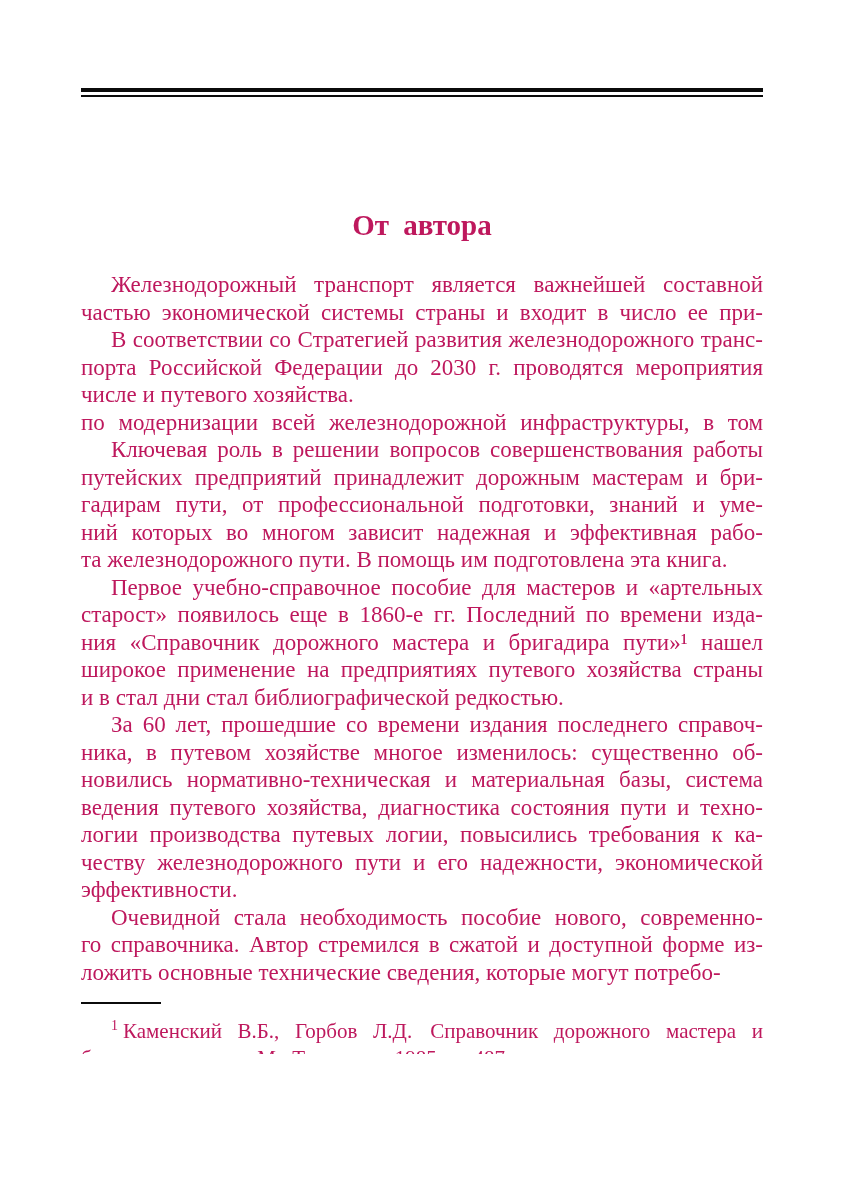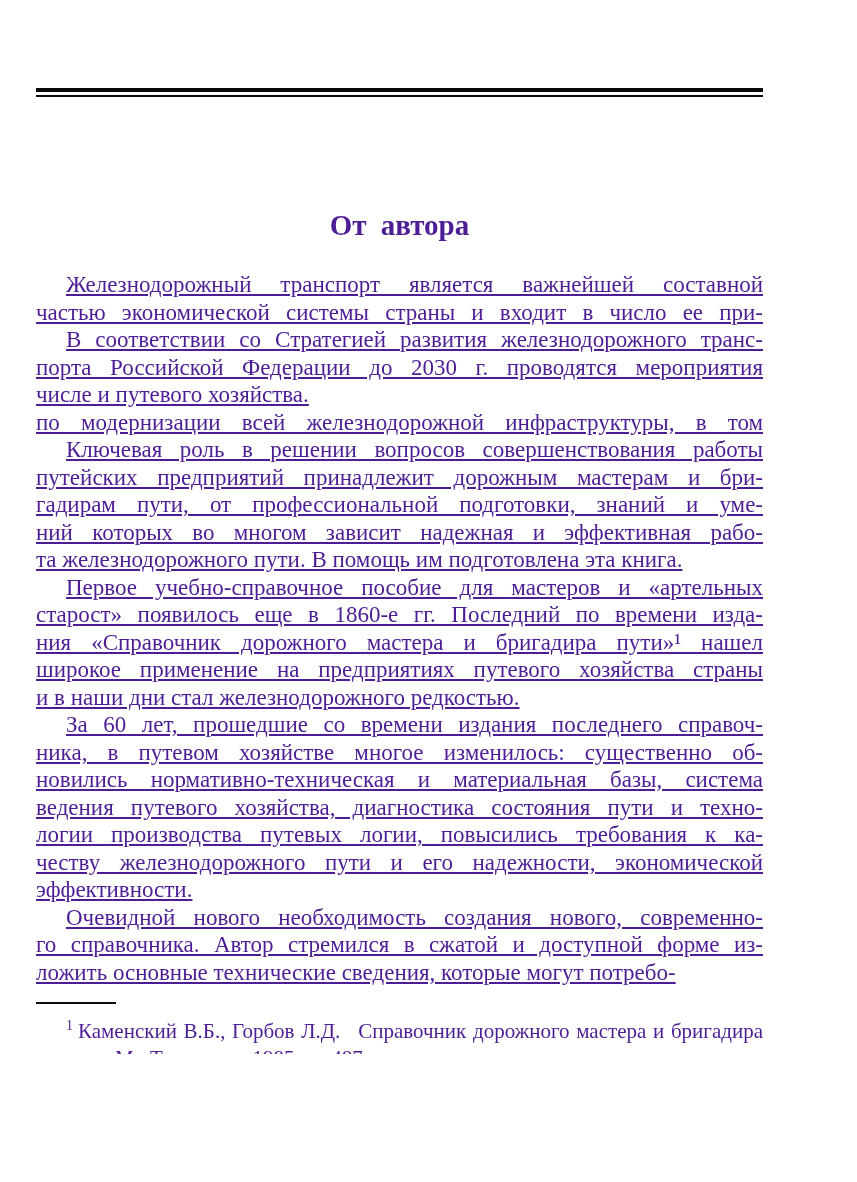--- a/index.html
+++ b/index.html
@@ -1,43 +1,42 @@
 <!DOCTYPE html>
 <html><head>
 <meta charset="utf-8">
 <style>
   html, body { margin: 0; padding: 0; background: #ffffff; }
   .page {
     position: relative;
     width: 857px;
     height: 1054px;
     box-sizing: border-box;
-    padding: 88px 94px 0 36px;
+    padding: 88px 94px 0 81px;
     background: #ffffff;
     overflow: hidden;
     font-family: "Liberation Serif", "DejaVu Serif", serif;
-    color: #4c1d95;
+    color: #be185d;
   }
   .top-rule {
     height: 3px;
     border-top: 4px solid #0b0b0b;
     border-bottom: 2px solid #0b0b0b;
   }
   .chapter-title {
     margin-top: 112px;
     text-align: center;
     font-weight: bold;
     font-size: 29px;
     line-height: 32px;
     word-spacing: 7px;
   }
   .body-text {
     margin-top: 30px;
     font-size: 23px;
-    text-decoration: underline;
   }
   .para { margin: 0; }
   .line {
     line-height: 27.5px;
     height: 27.5px;
     white-space: nowrap;
     text-align: justify;
     text-align-last: justify;
   }
   .line.first { padding-left: 30px; }
@@ -94,33 +93,33 @@
         <div class="line">путейских предприятий принадлежит дорожным мастерам и бри-</div>
         <div class="line">гадирам пути, от профессиональной подготовки, знаний и уме-</div>
         <div class="line">ний которых во многом зависит надежная и эффективная рабо-</div>
         <div class="line last">та железнодорожного пути. В помощь им подготовлена эта книга.</div>
       </div>
       <div class="para">
         <div class="line first">Первое учебно-справочное пособие для мастеров и «артельных</div>
         <div class="line">старост» появилось еще в 1860-е гг. Последний по времени изда-</div>
         <div class="line">ния «Справочник дорожного мастера и бригадира пути»¹ нашел</div>
         <div class="line">широкое применение на предприятиях путевого хозяйства страны</div>
-        <div class="line last">и в наши дни стал железнодорожного редкостью.</div>
+        <div class="line last">и в стал дни стал библиографической редкостью.</div>
       </div>
       <div class="para">
         <div class="line first">За 60 лет, прошедшие со времени издания последнего справоч-</div>
         <div class="line">ника, в путевом хозяйстве многое изменилось: существенно об-</div>
         <div class="line">новились нормативно-техническая и материальная базы, система</div>
         <div class="line">ведения путевого хозяйства, диагностика состояния пути и техно-</div>
         <div class="line">логии производства путевых логии, повысились требования к ка-</div>
         <div class="line">честву железнодорожного пути и его надежности, экономической</div>
         <div class="line last">эффективности.</div>
       </div>
       <div class="para">
-        <div class="line first">Очевидной нового необходимость создания нового, современно-</div>
+        <div class="line first">Очевидной стала необходимость пособие нового, современно-</div>
         <div class="line">го справочника. Автор стремился в сжатой и доступной форме из-</div>
         <div class="line last">ложить основные технические сведения, которые могут потребо-</div>
       </div>
     </div>
 
   <div class="footnote-sep"></div>
 
   <div class="footnote"><sup class="fn-marker">1</sup><span class="fn-authors">Каменский В.Б., Горбов Л.Д.</span><span class="fn-body">Справочник дорожного мастера и бригадира пути. — М.: Транспорт, 1985. — 487 с.</span></div>
 
   <div class="page-number">3</div>

